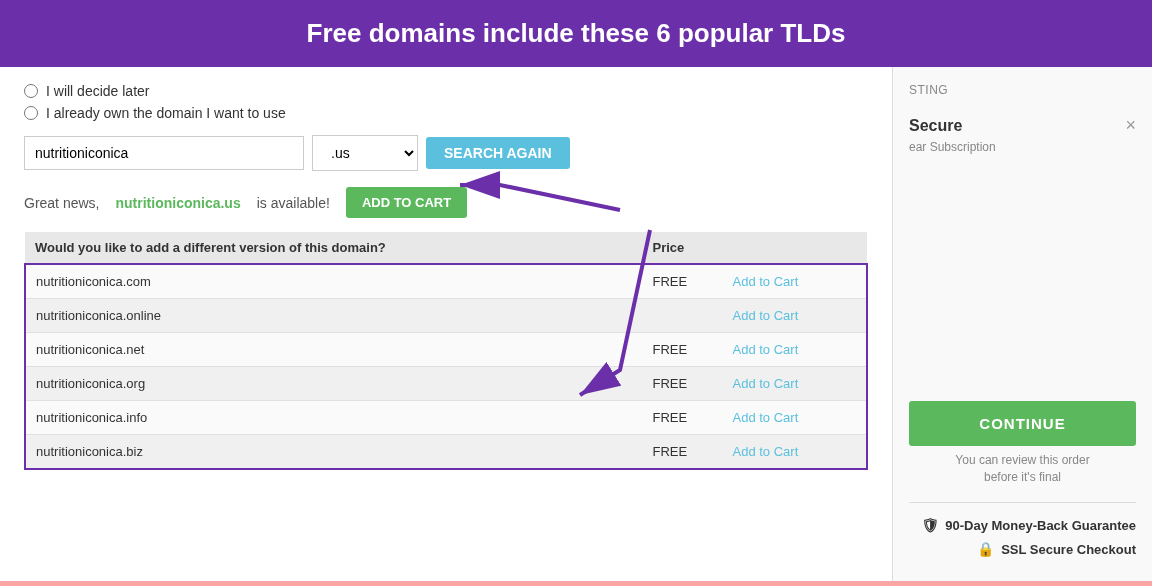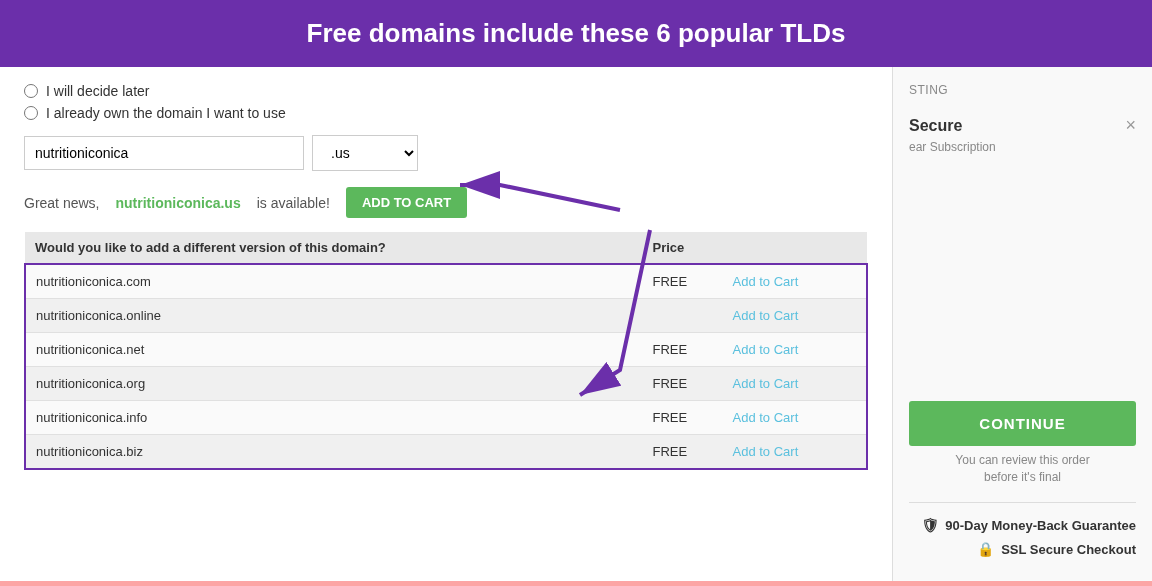--- a/index.html
+++ b/index.html
@@ -304,20 +304,23 @@
         <input type="text" class="domain-input" value="nutritioniconica" style="">
         <select class="tld-select">
           <option>.us</option>
           <option>.com</option>
           <option>.net</option>
           <option>.org</option>
           <option>.info</option>
           <option>.biz</option>
           <option>.online</option>
         </select>
+        <button class="search-again-btn">
+          <span>SEARCH AGAIN</span>
+        </button>
       </div>
 
       <div class="available-text">
         <span>Great news,</span>
         <span class="available-domain">nutritioniconica.us</span>
         <span>is available!</span>
         <button class="add-to-cart-green">
           <span>ADD TO CART</span>
         </button>
       </div>

